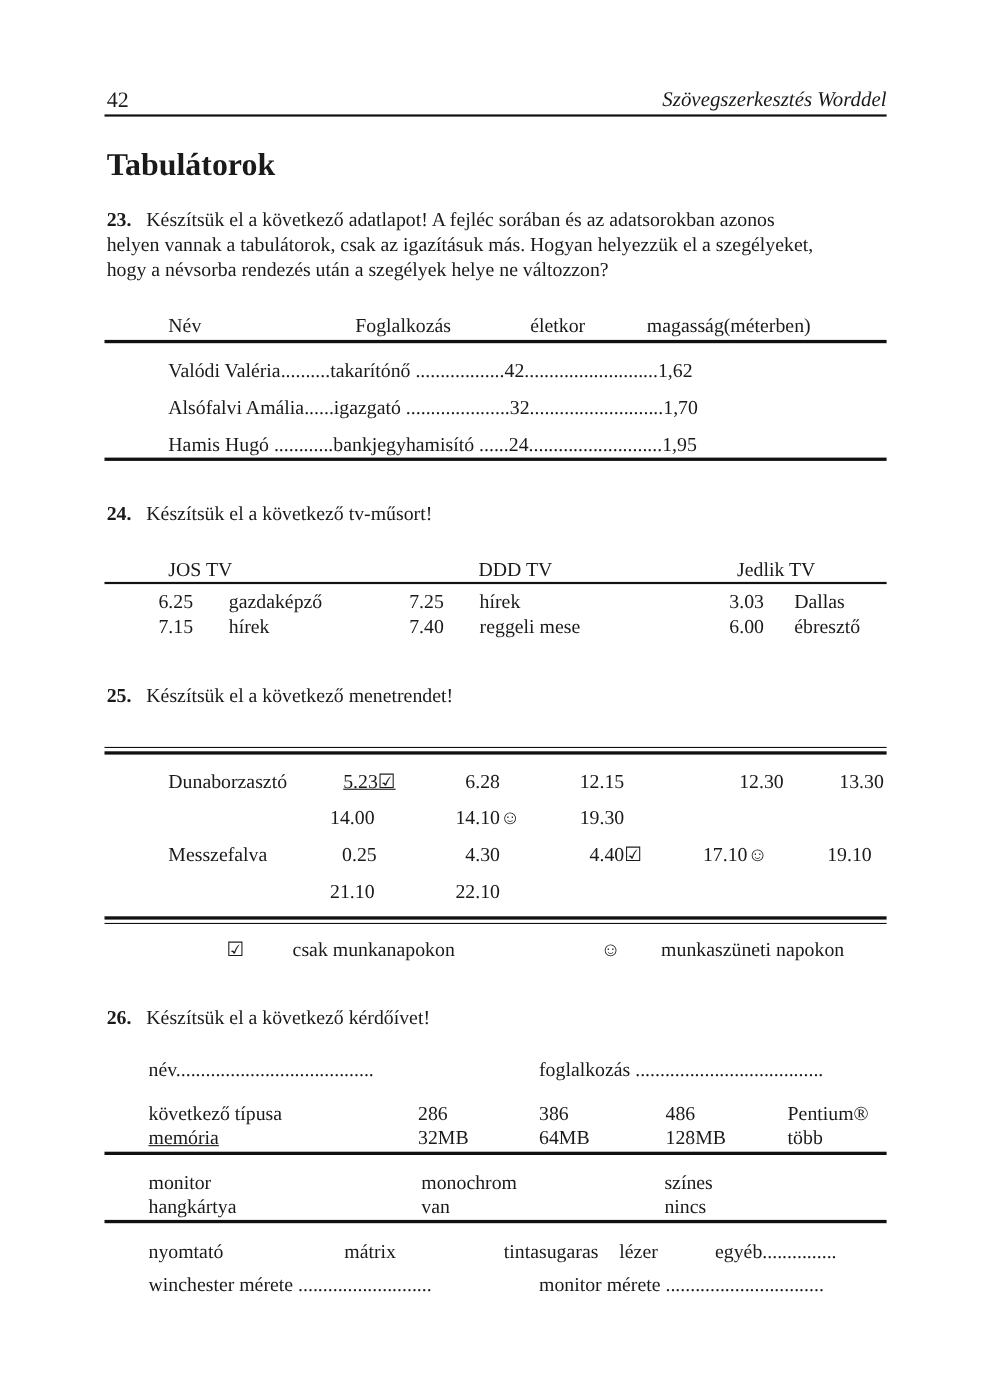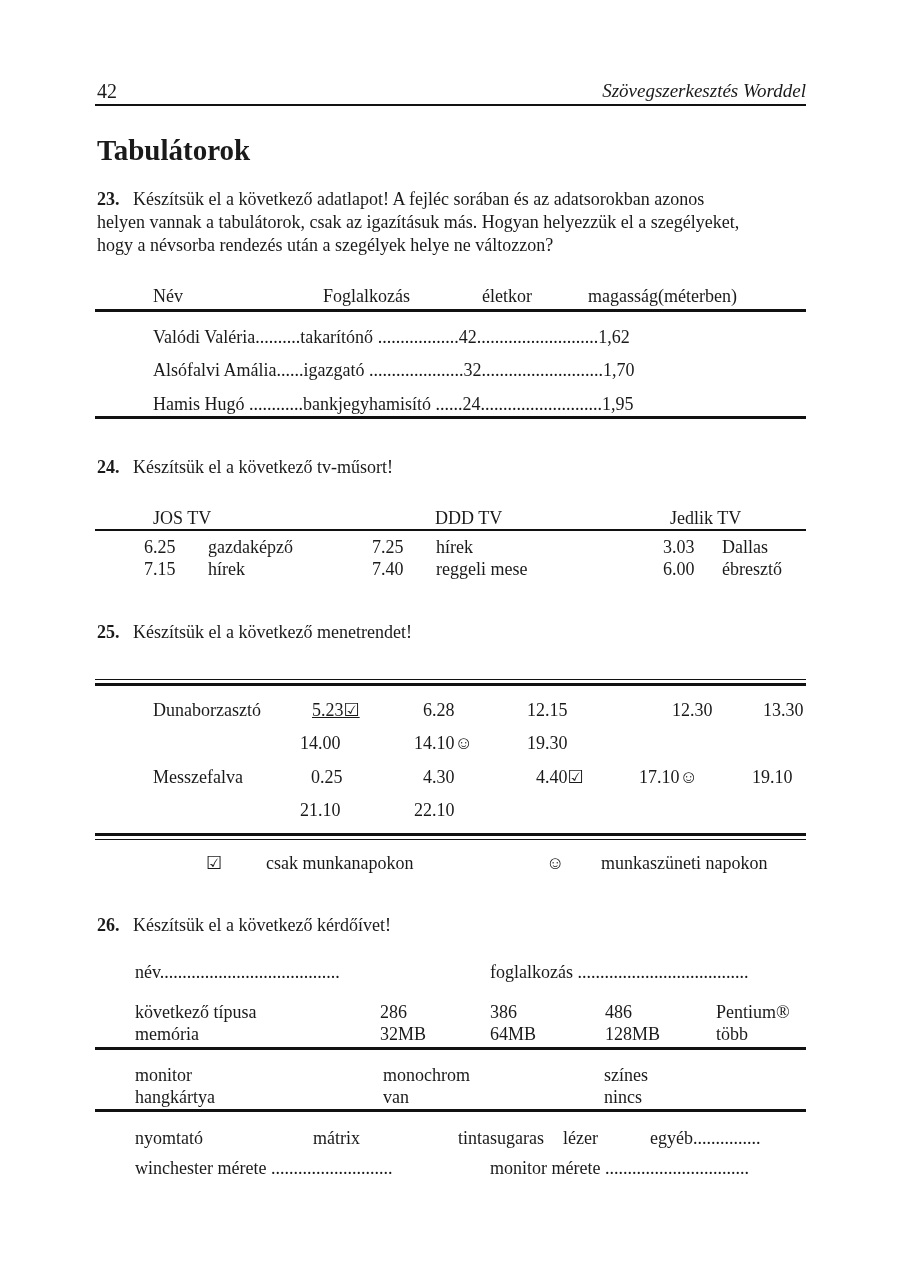--- a/index.html
+++ b/index.html
@@ -123,21 +123,21 @@
   <div class="abs t18" style="left:490px; top:961px;">
     <span>foglalkozás</span><span> ......................................</span>
   </div>
 
   <div class="abs t18" style="left:135px; top:1001px;">következő típusa</div>
   <div class="abs t18" style="left:380px; top:1001px;">286</div>
   <div class="abs t18" style="left:490px; top:1001px;">386</div>
   <div class="abs t18" style="left:605px; top:1001px;">486</div>
   <div class="abs t18" style="left:716px; top:1001px;">Pentium®</div>
 
-  <div class="abs t18" style="left:135px; top:1023px;">memória</div>
+  <div class="abs t18" style="left:135px; top:1023px;text-decoration:underline;">memória</div>
   <div class="abs t18" style="left:380px; top:1023px;">32MB</div>
   <div class="abs t18" style="left:490px; top:1023px;">64MB</div>
   <div class="abs t18" style="left:605px; top:1023px;">128MB</div>
   <div class="abs t18" style="left:716px; top:1023px;">több</div>
 
   <div class="rule" style="left:95px; top:1047px; width:711px; height:2.5px;"></div>
 
   <div class="abs t18" style="left:135px; top:1064px;">monitor</div>
   <div class="abs t18" style="left:383px; top:1064px;">monochrom</div>
   <div class="abs t18" style="left:604px; top:1064px;">színes</div>

